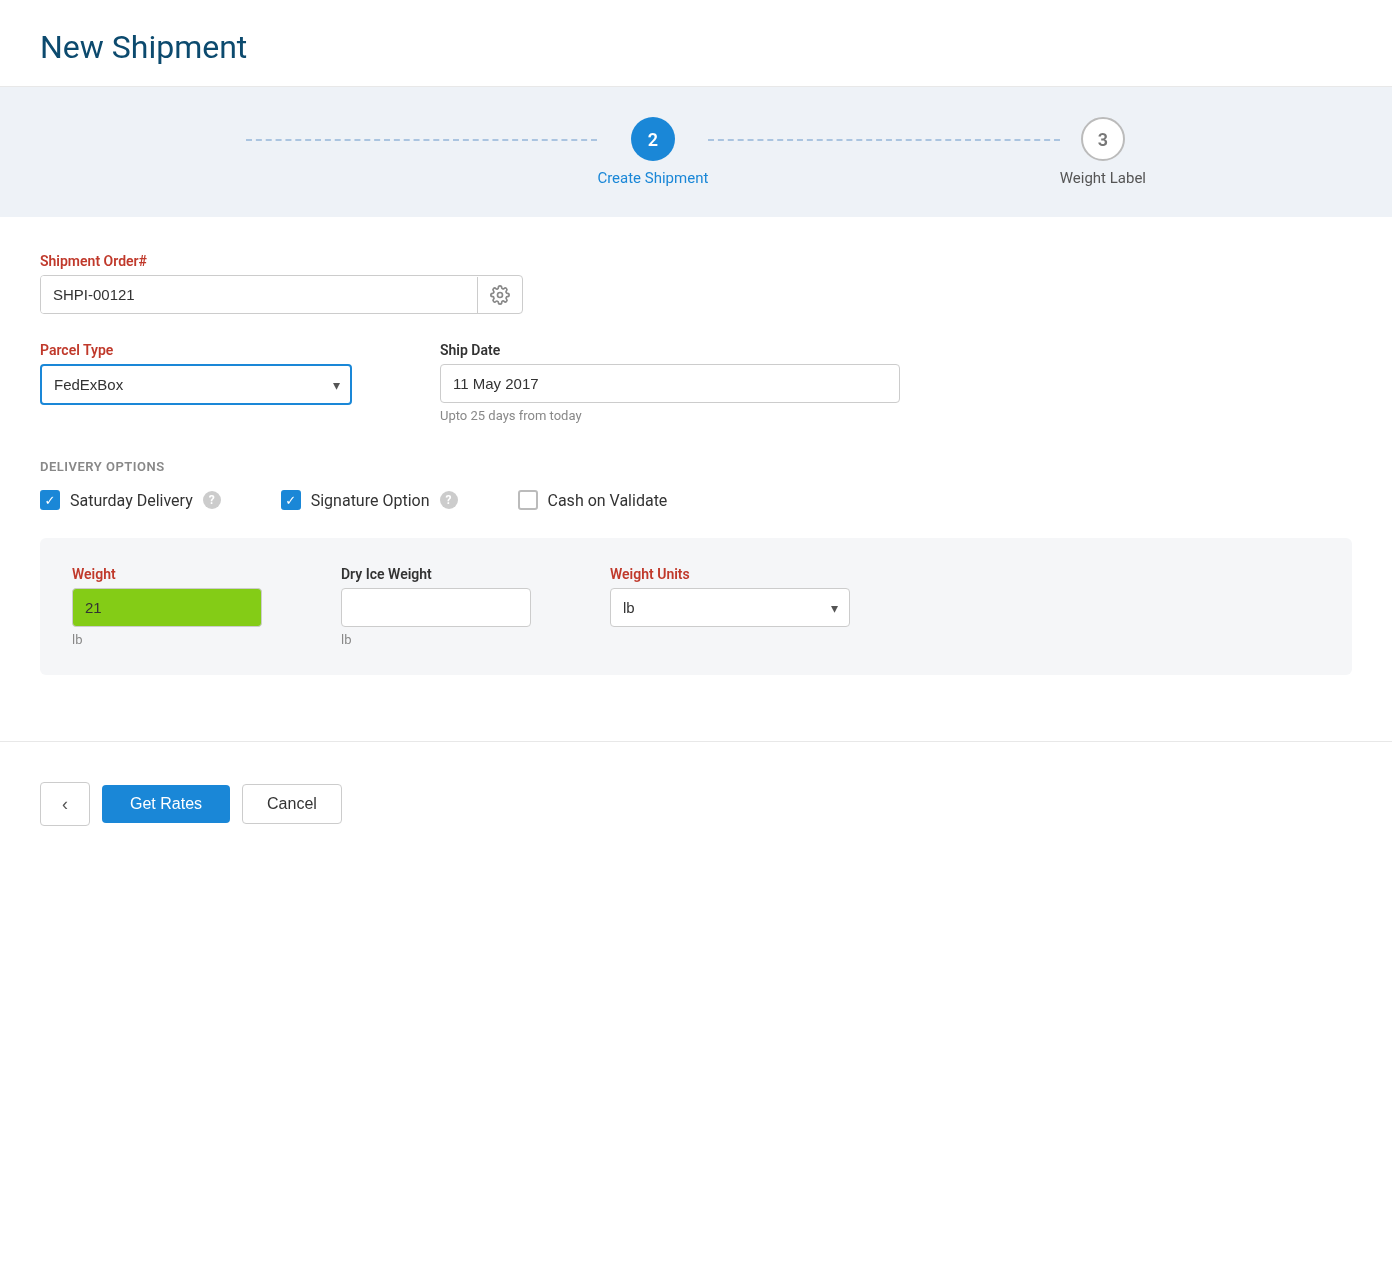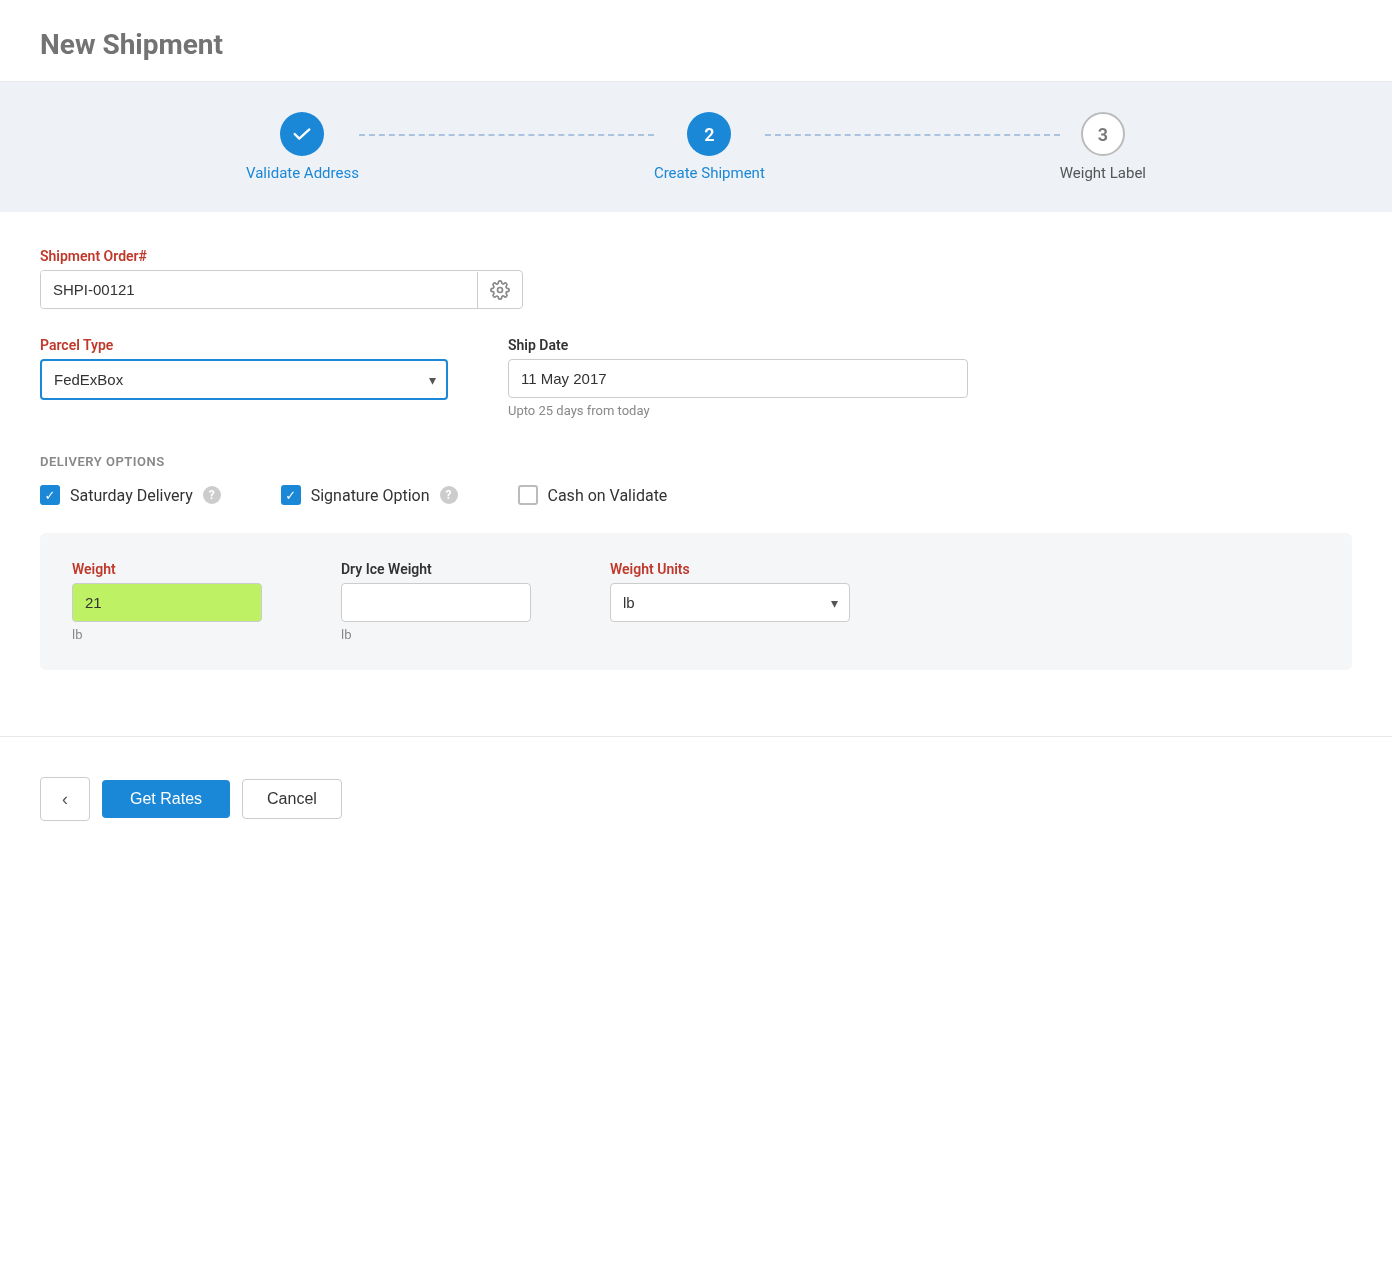--- a/index.html
+++ b/index.html
@@ -9,23 +9,23 @@
       color: #333;
       width: 1392px;
       min-height: 1268px;
     }
 
     .page-header {
       padding: 28px 40px 20px 40px;
       border-bottom: 1px solid #e8e8e8;
     }
     .page-title {
-      font-size: 28px;
-      font-weight: 700;
-      color: #737373;
+      font-size: 32px;
+      font-weight: 400;
+      color: #0c4a6e;
     }
 
     .stepper-bar {
       background: #eef2f7;
       padding: 30px 0;
       display: flex;
       justify-content: center;
       align-items: flex-start;
       gap: 0;
     }
@@ -127,21 +127,21 @@
     }
     .field-col {
       display: flex;
       flex-direction: column;
     }
     .field-col.wide { min-width: 340px; }
     .field-col.wider { min-width: 440px; }
 
     .select-wrapper {
       position: relative;
-      width: 408px;
+      width: 312px;
     }
     .select-wrapper select {
       width: 100%;
       padding: 10px 36px 10px 12px;
       border: 2px solid #1a87d7;
       border-radius: 4px;
       font-size: 15px;
       color: #333;
       background: #fff;
       appearance: none;
@@ -251,21 +251,21 @@
       display: flex;
       flex-direction: column;
     }
     .weight-input {
       width: 190px;
       padding: 10px 12px;
       border: 1px solid #ccc;
       border-radius: 4px;
       font-size: 15px;
       color: #333;
-      background: #bef264;
+      background: #84cc16;
       outline: none;
     }
     .dry-ice-input {
       width: 190px;
       padding: 10px 12px;
       border: 1px solid #ccc;
       border-radius: 4px;
       font-size: 15px;
       color: #333;
       background: #fff;
@@ -343,28 +343,20 @@
 </head>
 <body>
 
 <div class="page-header">
   <h1 class="page-title">New Shipment</h1>
 </div>
 
 <div class="stepper-bar">
   <div class="stepper-wrapper">
 
-    <div class="step">
-      <div class="step-circle completed">
-        <svg class="checkmark-svg" viewBox="0 0 24 24" fill="none">
-          <polyline points="4,12 9,17 20,7" stroke="white" stroke-width="2.5" stroke-linecap="round" stroke-linejoin="round"></polyline>
-        </svg>
-      </div>
-      <div class="step-label blue">Validate Address</div>
-    </div>
 
     <div class="step-connector"></div>
 
     <div class="step">
       <div class="step-circle active">
         <span>2</span>
       </div>
       <div class="step-label blue">Create Shipment</div>
     </div>
 

